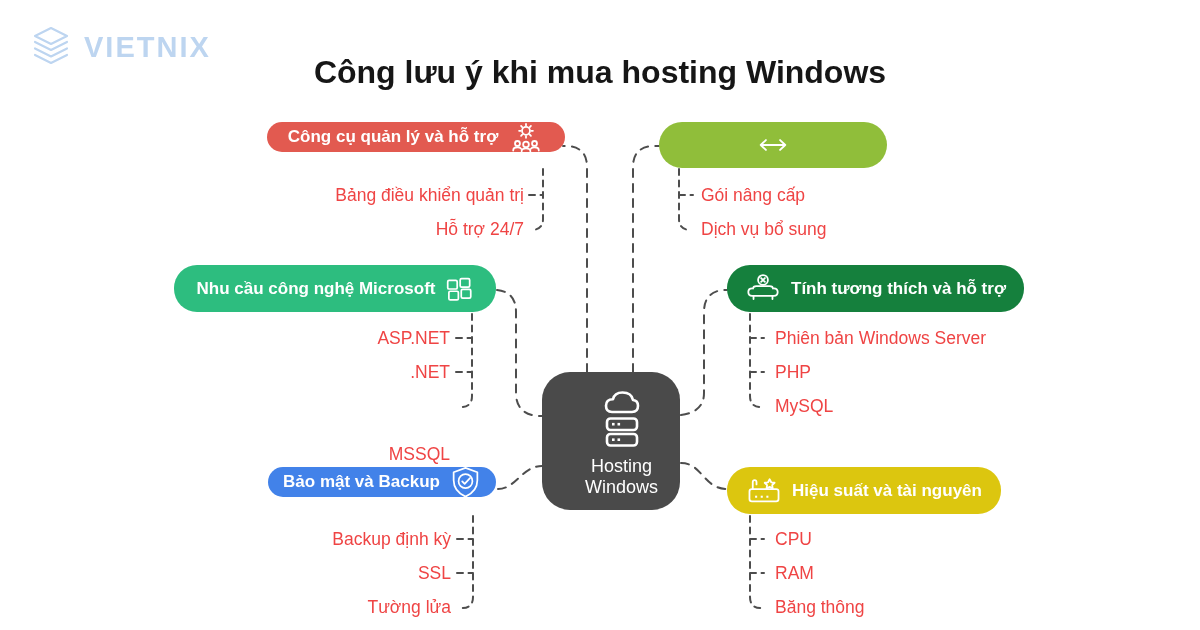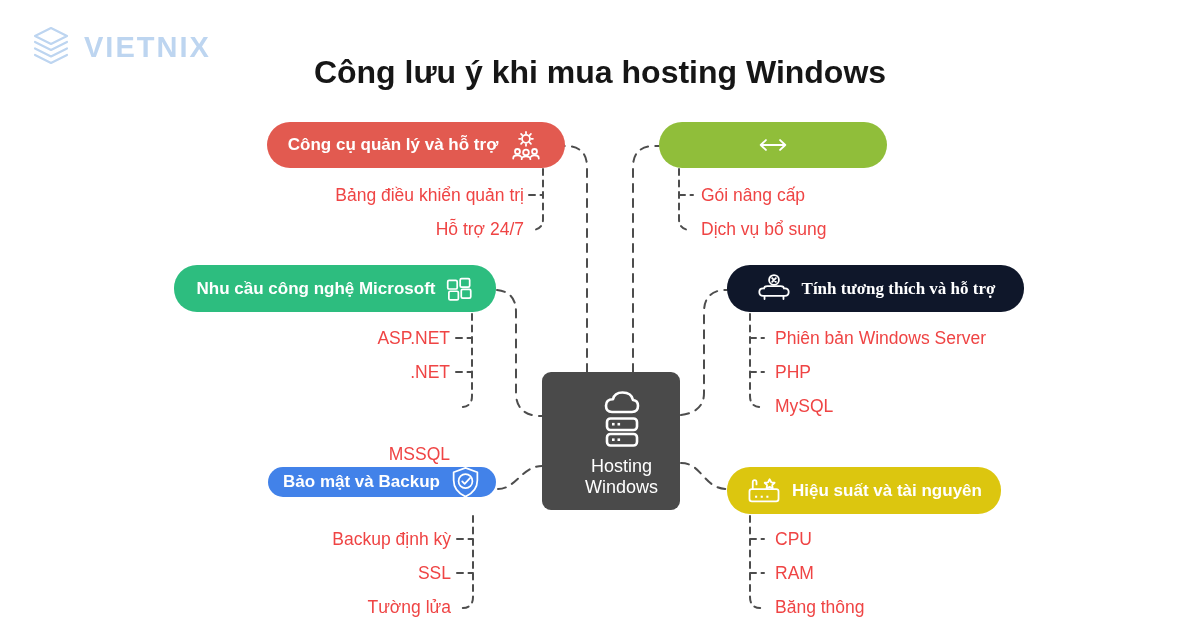--- a/index.html
+++ b/index.html
@@ -52,41 +52,41 @@
     color: #ffffff;
     z-index: 1;
     white-space: nowrap;
   }
   .branch .blabel {
     font-size: 17px;
     font-weight: bold;
     color: #ffffff;
   }
   .bicon { flex: 0 0 auto; display: block; }
-  .b-management   { left: 267px; top: 122px; width: 298px; height: 46px; }
+  .b-management   { left: 267px; top: 122px; width: 298px; height: 30px; }
   .b-scalability  { left: 659px; top: 122px; width: 228px; height: 46px; }
   .b-microsoft    { left: 174px; top: 265px; width: 322px; height: 47px; }
   .b-compat      { left: 727px; top: 265px; width: 297px; height: 47px; }
   .b-security     { left: 268px; top: 467px; width: 228px; height: 30px; }
   .b-performance  { left: 727px; top: 467px; width: 274px; height: 47px; }
   .child {
     position: absolute;
     height: 26px;
     line-height: 26px;
     font-size: 17.5px;
     color: #ef4444;
     z-index: 1;
     white-space: nowrap;
   }
   .child.al-right { text-align: right; }
   .center-node {
     position: absolute;
     left: 542px; top: 372px;
     width: 138px; height: 138px;
-    border-radius: 9px;
+    border-radius: 28px;
     display: flex;
     flex-direction: column;
     align-items: center;
     justify-content: center;
     padding-top: 4px;
     z-index: 1;
     padding-left: 21px;
   }
   .center-node .cline {
     font-size: 18px;
@@ -162,21 +162,21 @@
       <rect x="3" y="5.5" width="10.5" height="9.5" rx="1.5"></rect>
       <rect x="16.8" y="3.5" width="10.5" height="9.5" rx="1.5"></rect>
       <rect x="4.3" y="17.5" width="10.5" height="9.5" rx="1.5"></rect>
       <rect x="18" y="15.5" width="10.5" height="9.5" rx="1.5"></rect>
     </svg>
   </div>
   <div class="child al-right" style="right:750px; top:325px;">ASP.NET</div>
   <div class="child al-right" style="right:750px; top:359px;">.NET</div>
   <div class="child al-right" style="right:750px; top:393px;margin-top:48px;">MSSQL</div>
 
-  <div class="branch b-compat" style="background-color: #0f172a; font-family: Liberation Serif, serif;">
+  <div class="branch b-compat" style="background-color: #15803d;">
     <svg class="bicon" width="36" height="31" viewBox="0 0 38 32" fill="none" stroke="#ffffff" stroke-width="1.9" stroke-linecap="round" stroke-linejoin="round">
       <circle cx="19" cy="7" r="5.2"></circle>
       <path d="M17,5 l4,4 M21,5 l-4,4"></path>
       <path d="M8.5,16 Q8.5,13.4 12,13.4 H26 Q29.5,13.4 29.5,16"></path>
       <path d="M7.5,15.8 Q3.5,15.8 3.5,19.8 Q3.5,23.8 7.5,23.8 H30.5 Q34.5,23.8 34.5,19.8 Q34.5,15.8 30.5,15.8"></path>
       <path d="M9,23.8 v3.4 M29,23.8 v3.4"></path>
     </svg>
     <span class="blabel">Tính tương thích và hỗ trợ</span>
   </div>
   <div class="child" style="left:775px; top:325px;">Phiên bản Windows Server</div>

